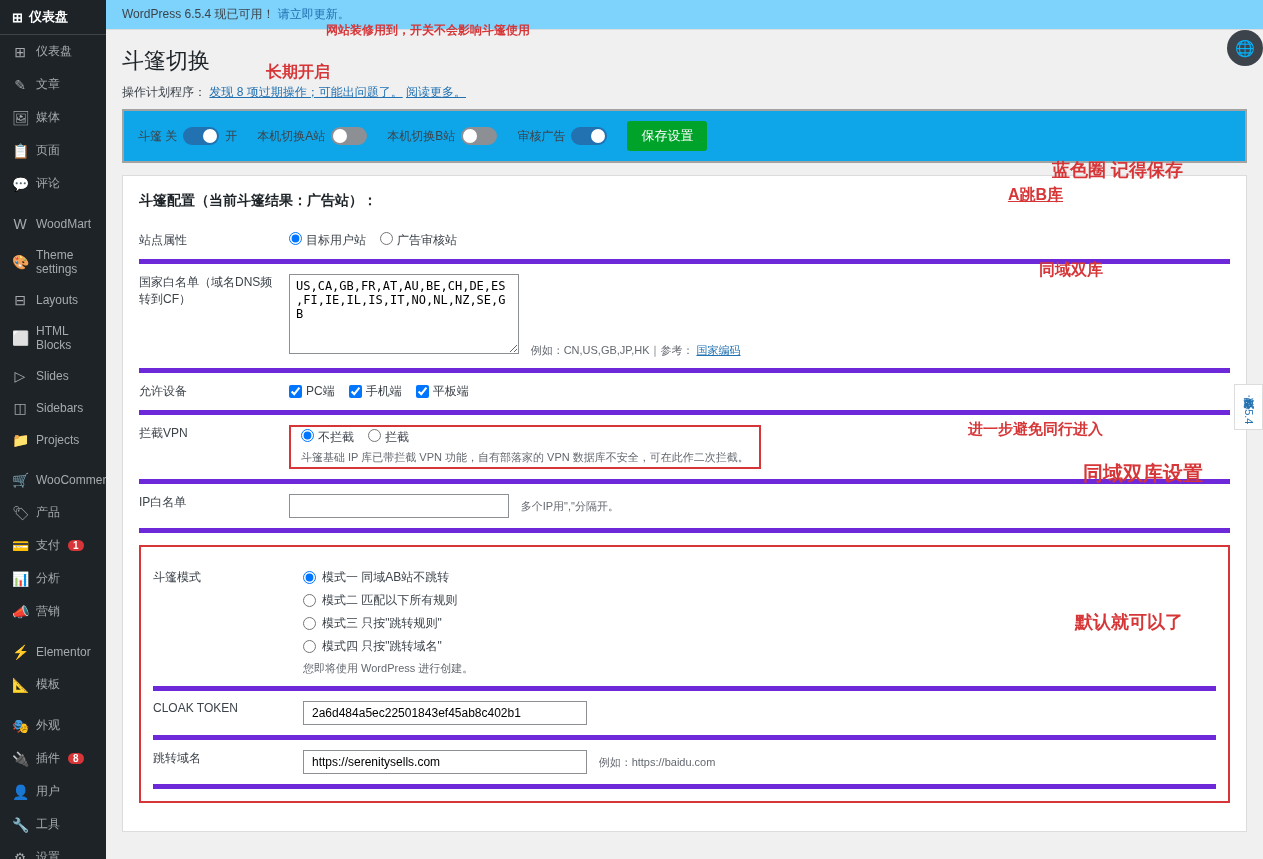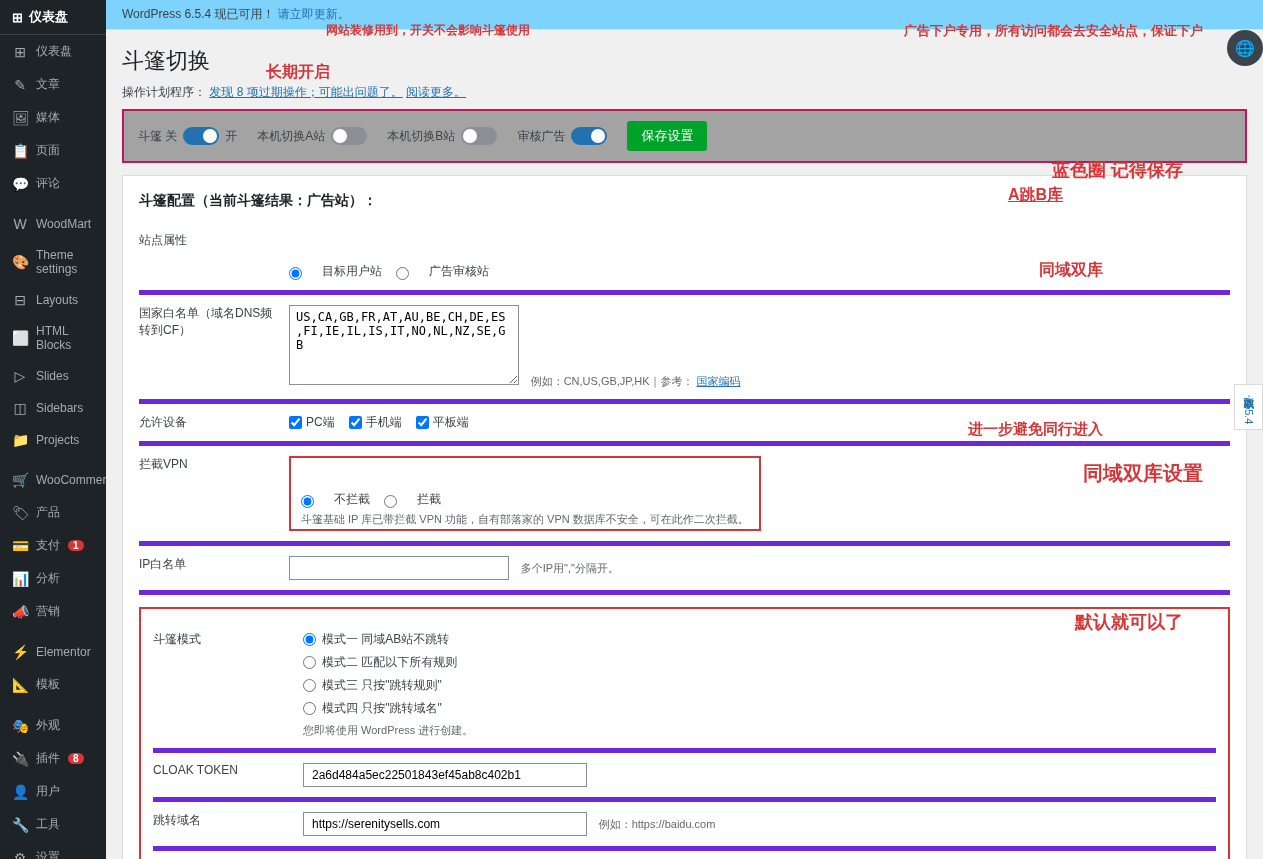--- a/index.html
+++ b/index.html
@@ -76,24 +76,24 @@
     
     .section-title {
       font-size: 22px;
       color: #1d2327;
       font-weight: 400;
       margin-bottom: 8px;
     }
 
     
     .toggle-box {
-      border: 2px solid #be185d;
+      border: 2px solid #a3a3a3;
       padding: 10px 14px;
       margin-bottom: 12px;
-      background: #a3a3a3;
+      background: #0ea5e9;
       display: flex;
       align-items: center;
       gap: 20px;
       flex-wrap: wrap;
     }
     .toggle-group {
       display: flex;
       align-items: center;
       gap: 6px;
       font-size: 12px;
@@ -165,21 +165,21 @@
       font-size: 12px;
       color: #3c434a;
     }
     .form-table td {
       padding: 10px 0;
       vertical-align: top;
     }
 
     
     .radio-group { display: flex; align-items: center; gap: 14px; flex-wrap: wrap; }
-    .radio-group label { display: flex; align-items: flex-end; gap: 20px; font-size: 12px; cursor: pointer; margin-top: 31px; }
+    .radio-group label { display: flex; align-items: flex-start; gap: 4px; font-size: 12px; cursor: pointer; }
 
     
     .form-textarea {
       width: 230px;
       height: 80px;
       border: 1px solid #8c8f94;
       padding: 4px 6px;
       font-size: 12px;
       resize: vertical;
     }
@@ -373,21 +373,20 @@
     <span>WordPress 6.5.4 现已可用！</span>
     <a href="#">请立即更新。</a>
   </div>
 
   <div class="page-wrapper" style="position:relative;">
 
     <div class="global-icon" style="position:absolute;top:0;right:0;">🌐</div>
 
     <div style="position:absolute;top:-8px;left:220px;color:#d63638;font-size:12px;font-weight:bold;pointer-events:none;white-space:nowrap;">网站装修用到，开关不会影响斗篷使用</div>
 
-    <div style="position:absolute;top:-8px;right:60px;color:#d63638;font-size:13px;font-weight:bold;pointer-events:none;white-space:nowrap;max-width:380px;text-align:right;">广告下户专用，所有访问都会去安全站点，保证下户</div>
 
     <h1 class="section-title">斗篷切换</h1>
 
     <div style="position:absolute;top:32px;left:160px;color:#d63638;font-size:16px;font-weight:bold;pointer-events:none;">长期开启</div>
 
     <div class="scheduled-bar">
       <span>操作计划程序：</span>
       <a href="#">发现 8 项过期操作；可能出问题了。</a>
       <a href="#">阅读更多。</a>
     </div>

